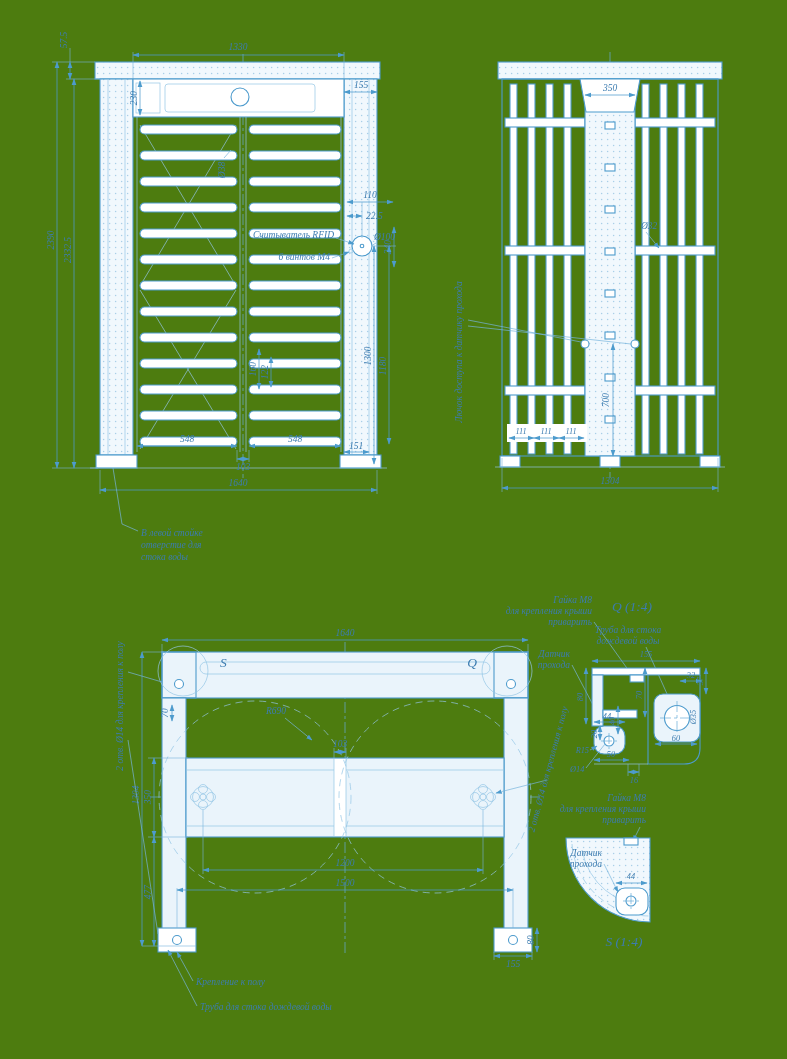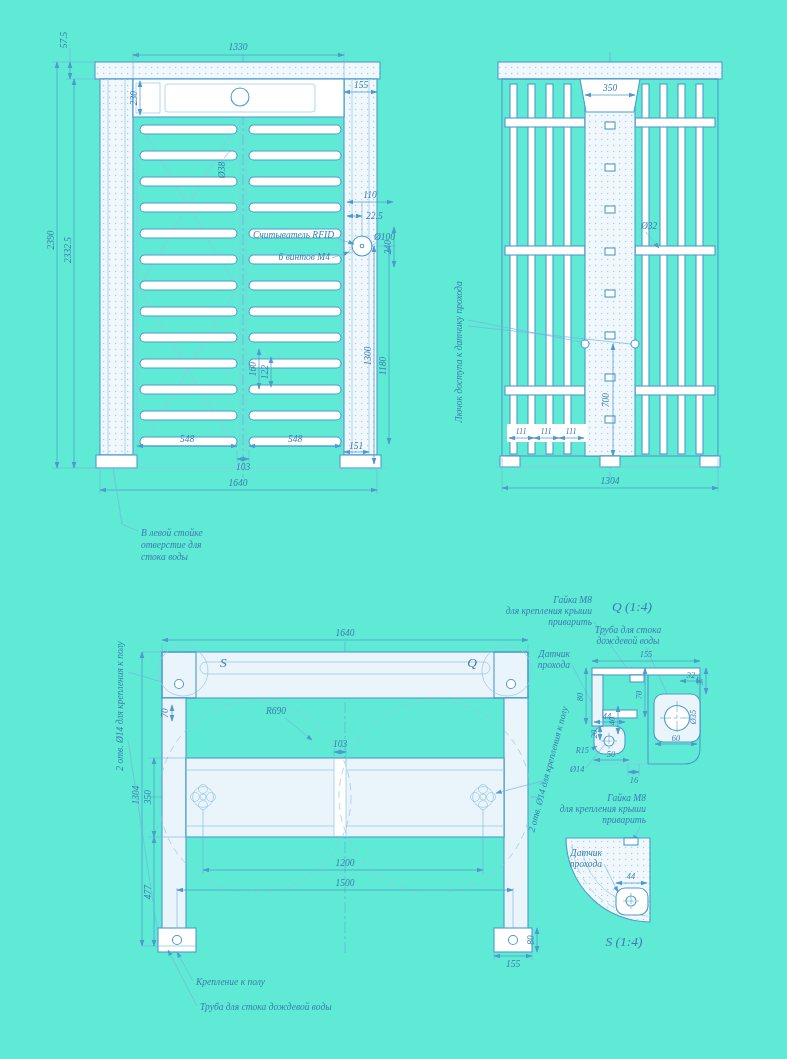--- a/index.html
+++ b/index.html
@@ -1,16 +1,16 @@
 <!DOCTYPE html>
 <html><head>
 <meta charset="utf-8">
 <style>
   html,body{margin:0;padding:0;background:#fff;}
-  .page{position:relative;width:787px;height:1059px;background:#5eead4;overflow:hidden;
+  .page{position:relative;width:787px;height:1059px;background:#4d7c0f;overflow:hidden;
         font-family:"Liberation Serif",serif;}
   svg{display:block;}
   svg text{font-family:"Liberation Serif",serif;font-style:italic;font-size:9.5px;fill:#3c7cb0;}
   .t8{font-size:8.3px;}
   .tt{font-size:13.5px;}
   .mid{text-anchor:middle;}
   .end{text-anchor:end;}
   .st{stroke:#4d9bcd;stroke-width:1.1;}
   .sl{stroke:#94c6e5;stroke-width:0.7;}
   .nf{fill:none;}

